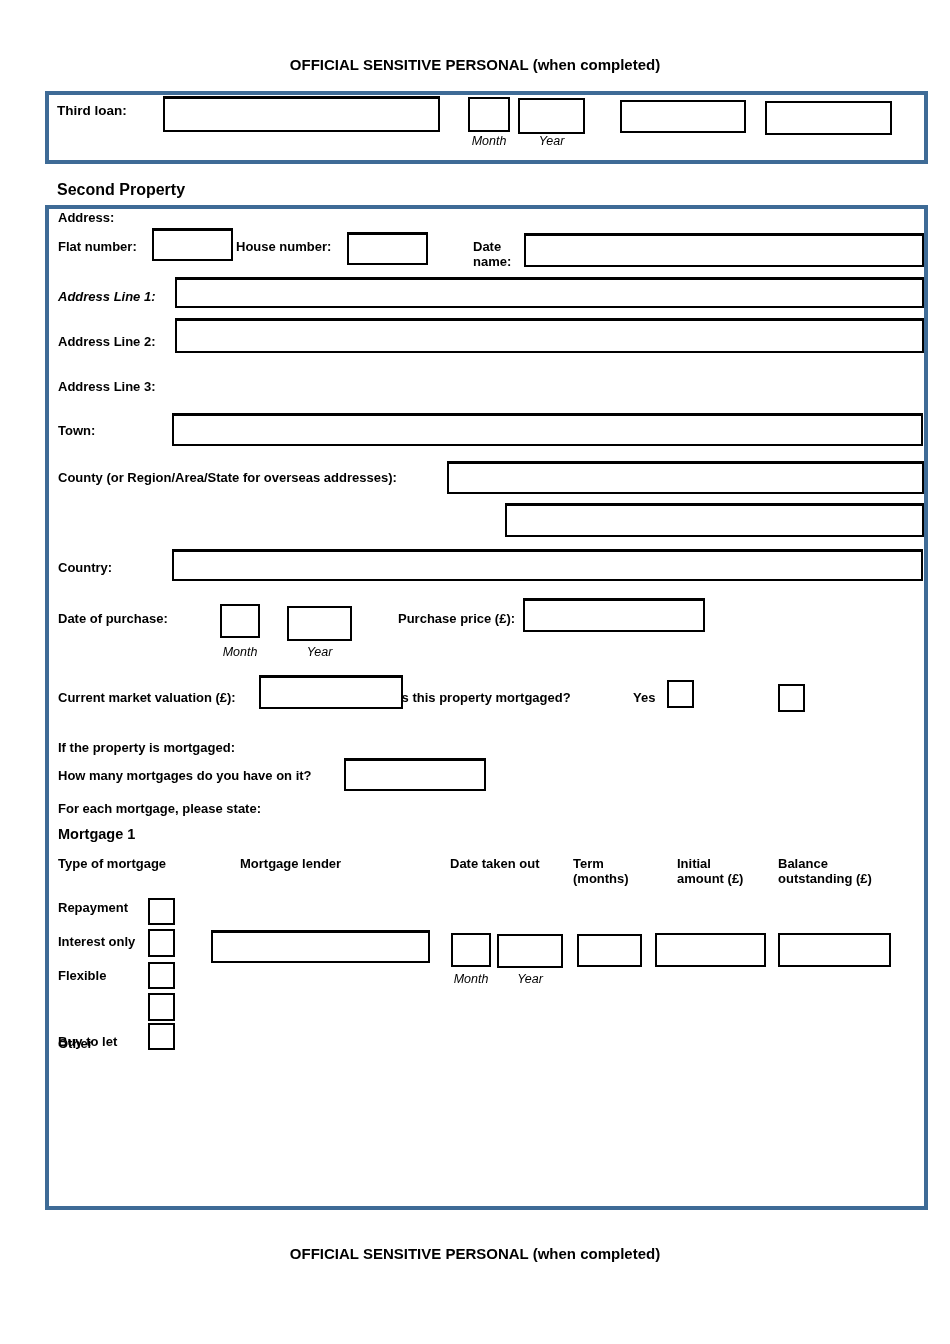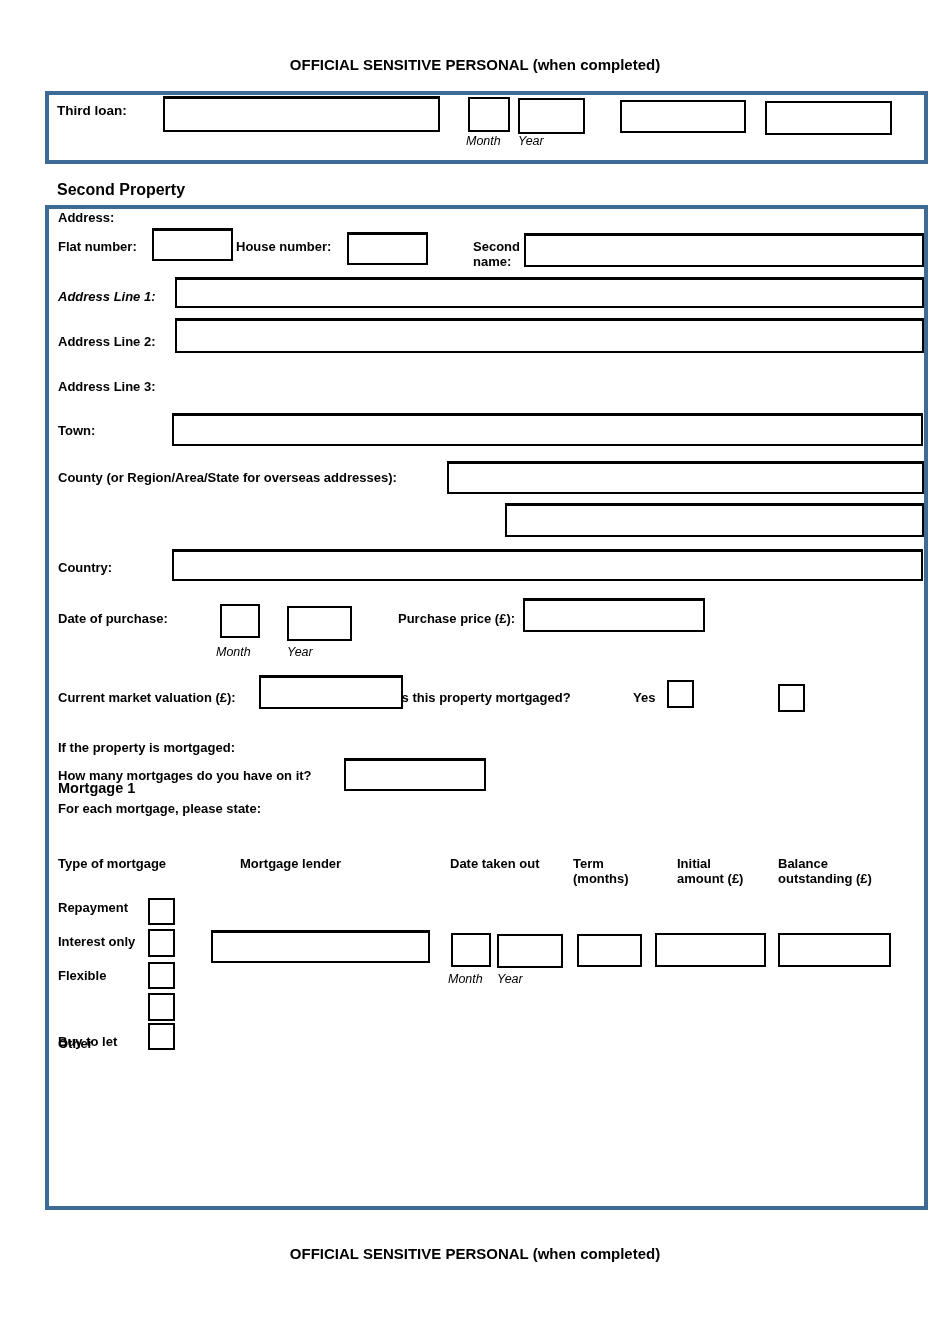--- a/index.html
+++ b/index.html
@@ -4,21 +4,21 @@
 <style>
   html,body { margin:0; padding:0; background:#fff; }
   .page {
     position:relative; width:950px; height:1344px; background:#ffffff;
     font-family:"Liberation Sans", sans-serif; color:#000;
     overflow:hidden;
   }
   .lbl { position:absolute; font-weight:bold; font-size:13px; line-height:15px; white-space:nowrap; }
   .lbl.wrap { white-space:normal; }
   .plain { font-weight:normal; }
-  .it { position:absolute; font-style:italic; font-size:12.5px; line-height:14px; text-align:left; white-space:nowrap; }
+  .it { position:absolute; font-style:italic; font-size:12.5px; line-height:14px; text-align:center; white-space:nowrap; }
   .inp {
     position:absolute; border:2px solid #000; border-top-width:3px;
     background:#fff; box-sizing:border-box; padding:0; margin:0; border-radius:0;
   }
   .inp.sm { border-width:2px; }
   .chk { position:absolute; border:2px solid #000; background:#fff; box-sizing:border-box; }
   .bluebox { position:absolute; border:4px solid var(--box-border,#3e6b96); box-sizing:border-box; }
   .ctr { position:absolute; left:0; width:950px; text-align:center; }
   .hdr { font-weight:bold; font-size:15px; }
   .z2 { z-index:2; }
@@ -46,21 +46,21 @@
   <div class="bluebox" style="left:45px; top:205px; width:883px; height:1005px;"></div>
 
   <div class="lbl" style="left:58px; top:210px;">Address:</div>
 
   <div class="lbl" style="left:58px; top:239px;">Flat number:</div>
   <input type="text" class="inp" style="left: 152px; top: 228px; width: 81px; height: 33px;">
 
   <div class="lbl" style="left:236px; top:239px;">House number:</div>
   <input type="text" class="inp" style="left: 347px; top: 232px; width: 81px; height: 33px;">
 
-  <div class="lbl wrap" style="left:473px; top:239px; width:52px;">Second name:</div>
+  <div class="lbl wrap" style="left:473px; top:239px; width:52px;">Date name:</div>
   <input type="text" class="inp" style="left: 524px; top: 233px; width: 400px; height: 34px;">
 
   <div class="lbl" style="left:58px; top:289px;font-style:italic;">Address Line 1:</div>
   <input type="text" class="inp" style="left: 175px; top: 277px; width: 749px; height: 31px;">
 
   <div class="lbl" style="left:58px; top:334px;">Address Line 2:</div>
   <input type="text" class="inp" style="left: 175px; top: 318px; width: 749px; height: 35px;">
 
   <div class="lbl" style="left:58px; top:379px;">Address Line 3:</div>
 
@@ -88,21 +88,21 @@
   <input type="text" class="inp z2" style="left: 259px; top: 675px; width: 144px; height: 34px;">
   <div class="lbl" style="left:633px; top:690px;">Yes</div>
   <div class="chk" style="left:667px; top:680px; width:27px; height:28px;"></div>
   <div class="lbl" style="left:749px; top:690px;padding-left:38px;">No</div>
   <div class="chk" style="left:778px; top:684px; width:27px; height:28px;"></div>
 
   <div class="lbl" style="left:58px; top:740px;">If the property is mortgaged:</div>
   <div class="lbl" style="left:58px; top:768px;">How many mortgages do you have on it?</div>
   <input type="text" class="inp" style="left: 344px; top: 758px; width: 142px; height: 33px;">
   <div class="lbl" style="left:58px; top:801px;">For each mortgage, please state:</div>
-  <div class="lbl" style="left:58px; top:781px; font-size:14.5px;">Mortgage 1</div>
+  <div class="lbl" style="left:58px; top:827px; font-size:14.5px;">Mortgage 1</div>
 
   <div class="lbl" style="left:58px; top:856px;">Type of mortgage</div>
   <div class="lbl" style="left:240px; top:856px;">Mortgage lender</div>
   <div class="lbl" style="left:450px; top:856px;">Date taken out</div>
   <div class="lbl wrap" style="left:573px; top:856px; width:72px;">Term (months)</div>
   <div class="lbl wrap" style="left:677px; top:856px; width:84px;">Initial amount (£)</div>
   <div class="lbl wrap" style="left:778px; top:856px; width:112px;">Balance outstanding (£)</div>
 
   <div class="lbl" style="left:58px; top:900px;">Repayment</div>
   <div class="chk" style="left:148px; top:898px; width:27px; height:27px;"></div>

